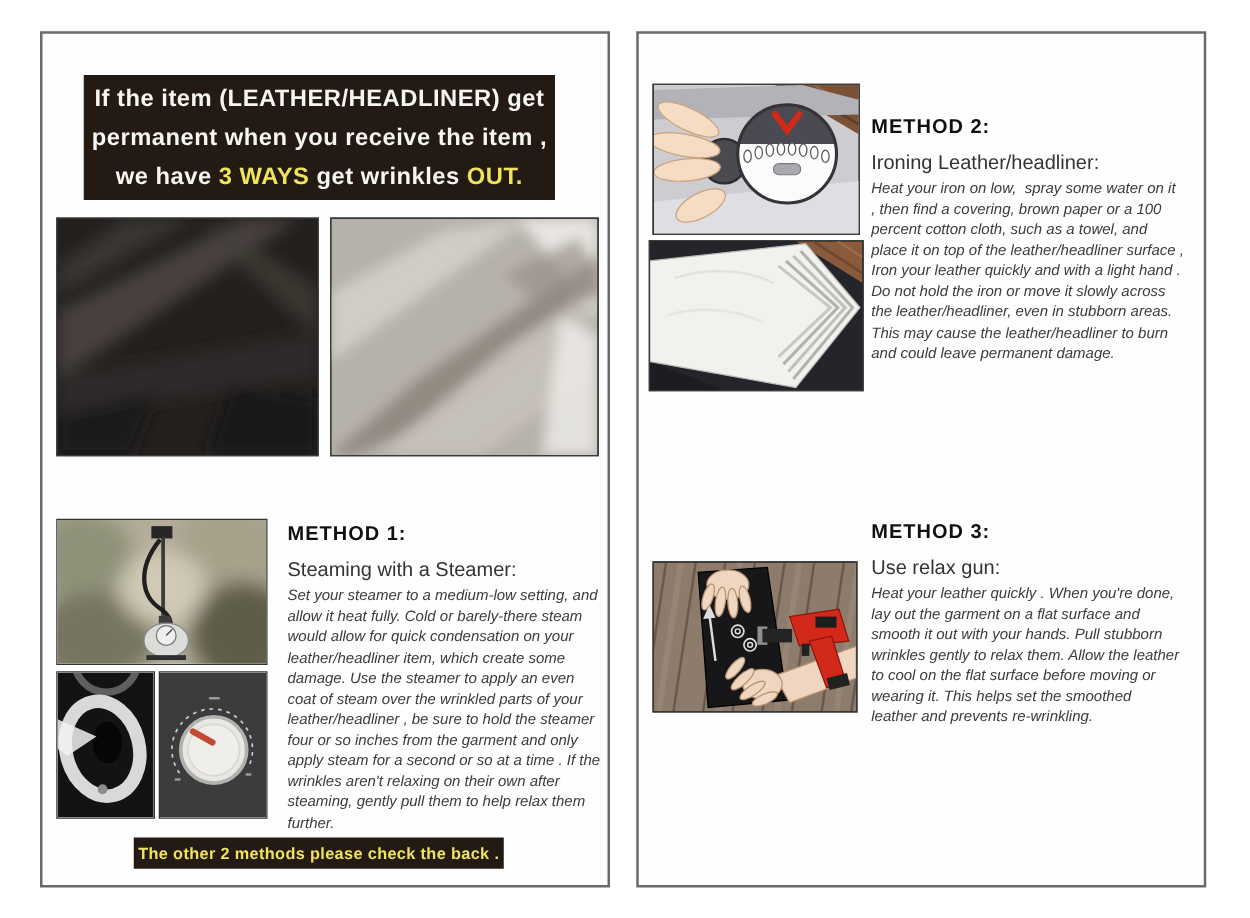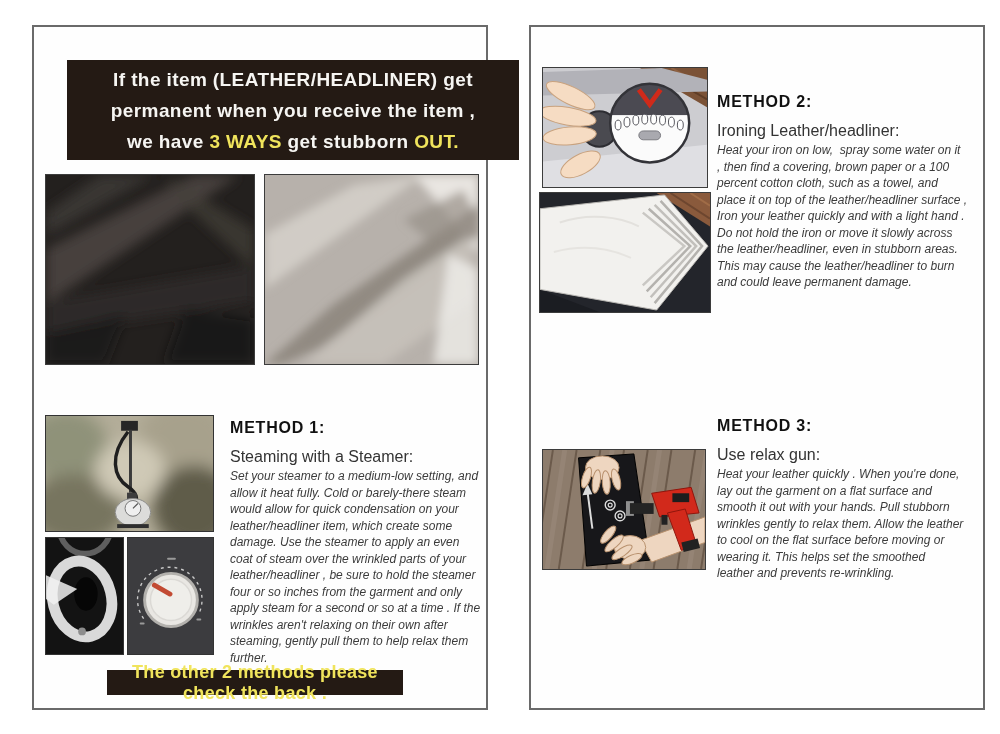--- a/index.html
+++ b/index.html
@@ -7,35 +7,35 @@
   body {
     width:1000px; height:734px; position:relative;
     font-family:"Liberation Sans", sans-serif;
     color:#3a3a3a; overflow:hidden;
   }
   .panel {
     position:absolute; top:25px; width:456px; height:685px;
     background:#fefefe; border:2px solid #6a6a6a;
   }
   .panel.left  { left:32px; }
-  .panel.right { left:529px;padding-left:20px; }
+  .panel.right { left:509px;padding-left:20px; }
 
   .banner {
     position:absolute; background:#241a14; color:#f6f5f2;
     display:flex; flex-direction:column; align-items:center; justify-content:center;
     text-align:center;
   }
   .top-banner {
-    left:33px; top:33px; width:452px; height:100px;
+    left:33px; top:33px; width:377px; height:100px;
     font-size:19px; font-weight:bold; line-height:31px; letter-spacing:.4px;
   }
   .top-banner .hl { color:#f0e45c; }
   .footer-banner {
     left:73px; top:643px; width:296px; height:25px;
-    font-size:18px; font-weight:bold; color:#f0e45c; letter-spacing:.3px;
+    font-size:13px; font-weight:bold; color:#f0e45c; letter-spacing:.3px;
   }
 
   figure.photo { position:absolute; border:1px solid #3c3c3c; overflow:hidden; background:#222; }
   figure.photo svg { display:block; width:100%; height:100%; }
 
   .photo-leather { left:11px; top:147px; width:210px; height:191px; }
   .photo-fabric  { left:230px; top:147px; width:215px; height:191px; }
 
   .collage { position:absolute; left:11px; top:388px; width:169px; height:240px; }
   .collage figure { position:absolute; border:1px solid #333; overflow:hidden; }
@@ -63,21 +63,21 @@
 </head>
 <body>
 
 <div>
 
   <section class="panel left">
 
     <div class="banner top-banner">
       <div>If the item (LEATHER/HEADLINER) get</div>
       <div>permanent when you receive the item ,</div>
-      <div><span>we have </span><span class="hl">3 WAYS</span><span> get stubborn </span><span class="hl">OUT.</span></div>
+      <div><span>we have </span><span class="hl">3 WAYS</span><span> get wrinkles </span><span class="hl">OUT.</span></div>
     </div>
 
     <figure class="photo photo-leather">
       <svg viewBox="0 0 210 191" preserveAspectRatio="none">
         <defs>
             <filter id="bl1" x="-20%" y="-20%" width="140%" height="140%">
               <feGaussianBlur stdDeviation="6"></feGaussianBlur>
             </filter>
           </defs>
         <rect width="210" height="191" fill="#23201e"></rect>

